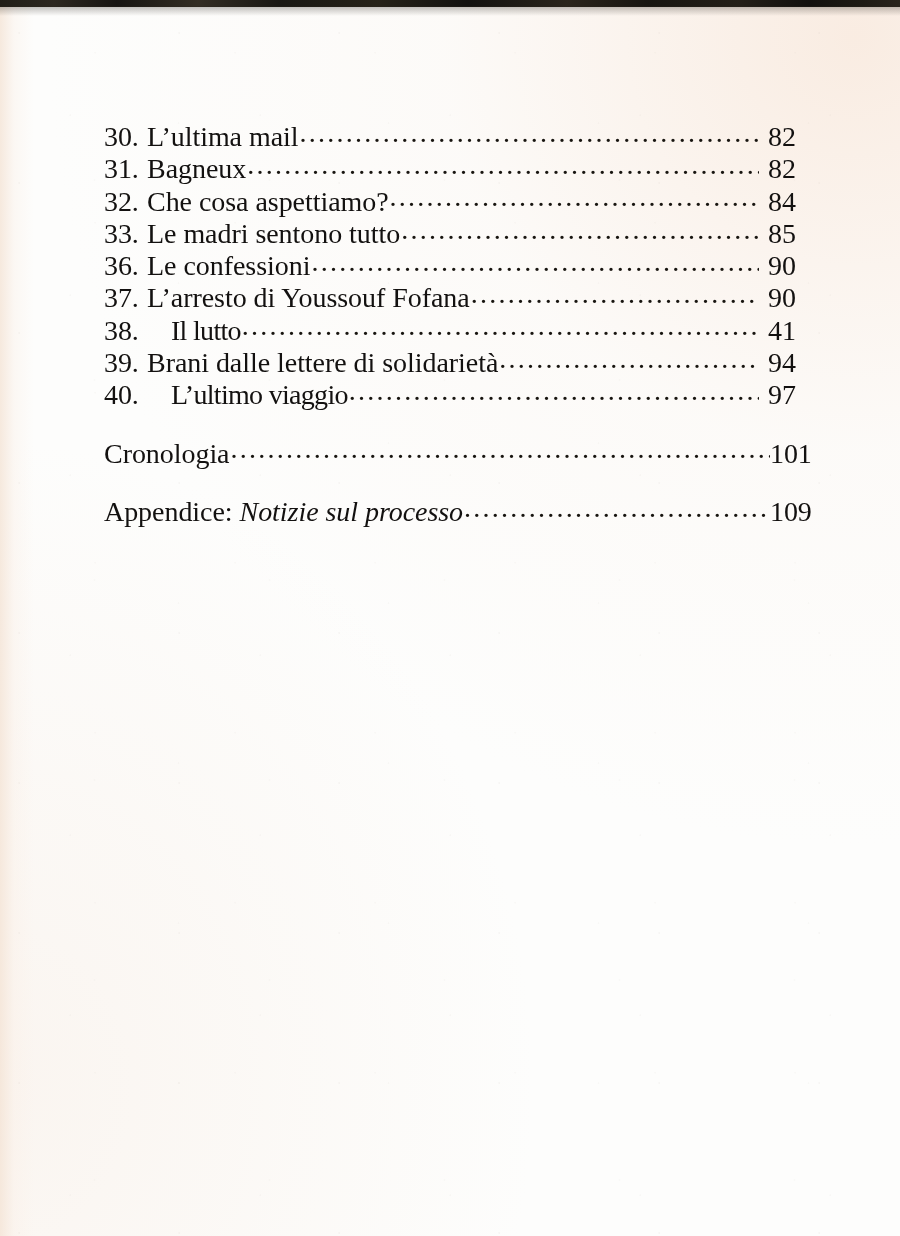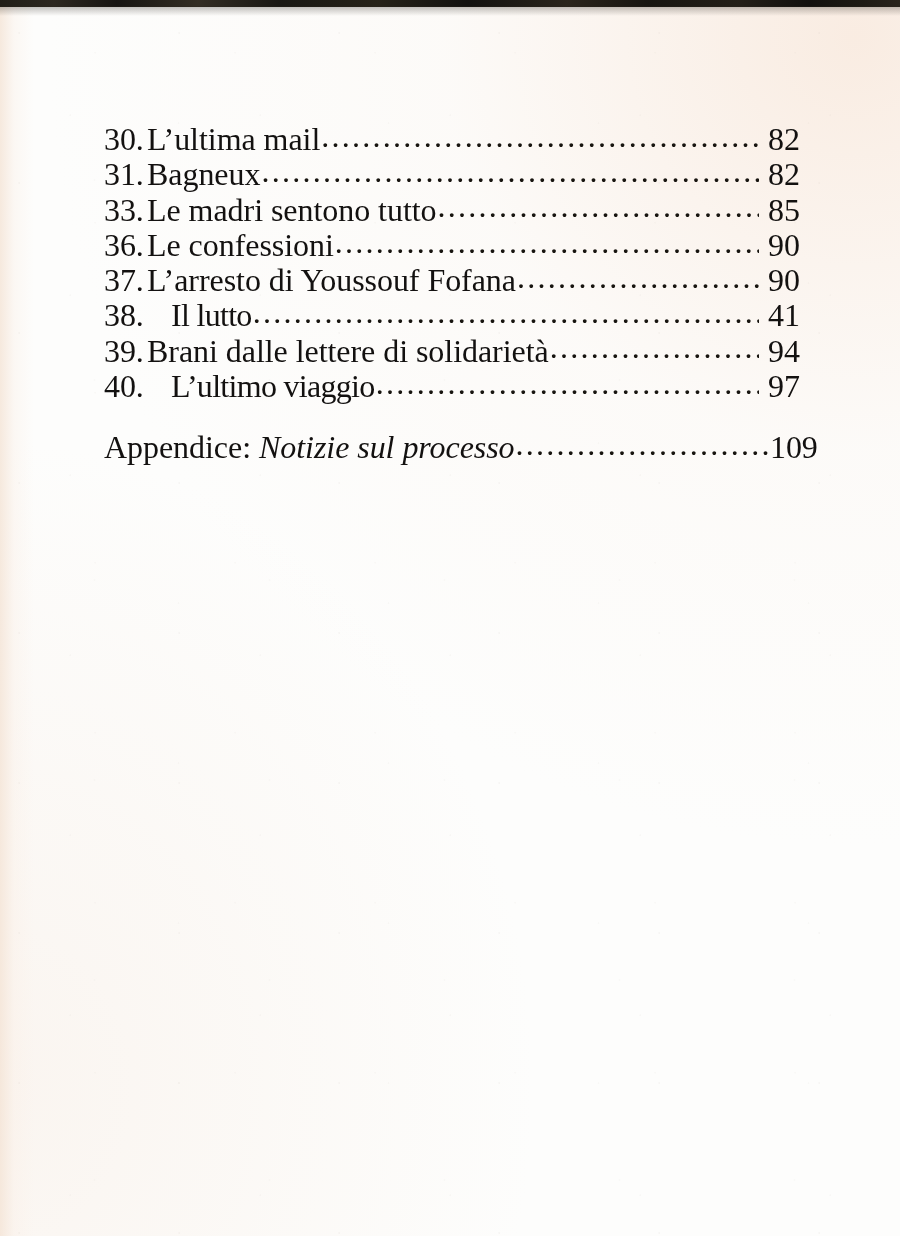--- a/index.html
+++ b/index.html
@@ -69,21 +69,21 @@
     position: absolute;
     left: 104px;
     top: 118px;
     width: 706px;
     color: #131110;
   }
 
   .toc-row {
     display: flex;
     align-items: baseline;
-    font-size: 32px;
+    font-size: 28px;
     line-height: 27.3px;
     white-space: nowrap;
   }
 
   .num {
     width: 43px;
     flex: 0 0 43px;
     letter-spacing: -0.1px;
   }
 
@@ -157,20 +157,26 @@
         <span class="leader"></span>
         <span class="pageno">82</span>
       </div>
       <div class="toc-row numbered">
         <span class="num">31.</span>
         <span class="title">Bagneux</span>
         <span class="leader"></span>
         <span class="pageno">82</span>
       </div>
       <div class="toc-row numbered">
+        <span class="num">32.</span>
+        <span class="title">Che cosa aspettiamo?</span>
+        <span class="leader"></span>
+        <span class="pageno">84</span>
+      </div>
+      <div class="toc-row numbered">
         <span class="num">33.</span>
         <span class="title">Le madri sentono tutto</span>
         <span class="leader"></span>
         <span class="pageno">85</span>
       </div>
       <div class="toc-row numbered">
         <span class="num">36.</span>
         <span class="title">Le confessioni</span>
         <span class="leader"></span>
         <span class="pageno">90</span>
@@ -193,20 +199,25 @@
         <span class="leader"></span>
         <span class="pageno">94</span>
       </div>
       <div class="toc-row numbered">
         <span class="num">40.</span>
         <span class="title tight">L’ultimo viaggio</span>
         <span class="leader"></span>
         <span class="pageno">97</span>
       </div>
       <div class="section-block">
+        <div class="toc-row section">
+          <span class="title"><span>Cronologia</span></span>
+          <span class="leader"></span>
+          <span class="pageno">101</span>
+        </div>
         <div class="toc-row section">
           <span class="title"><span>Appendice:</span> <span class="it">Notizie sul processo</span></span>
           <span class="leader"></span>
           <span class="pageno">109</span>
         </div>
       </div>
     </div>
 </div>
 
 </body></html>

